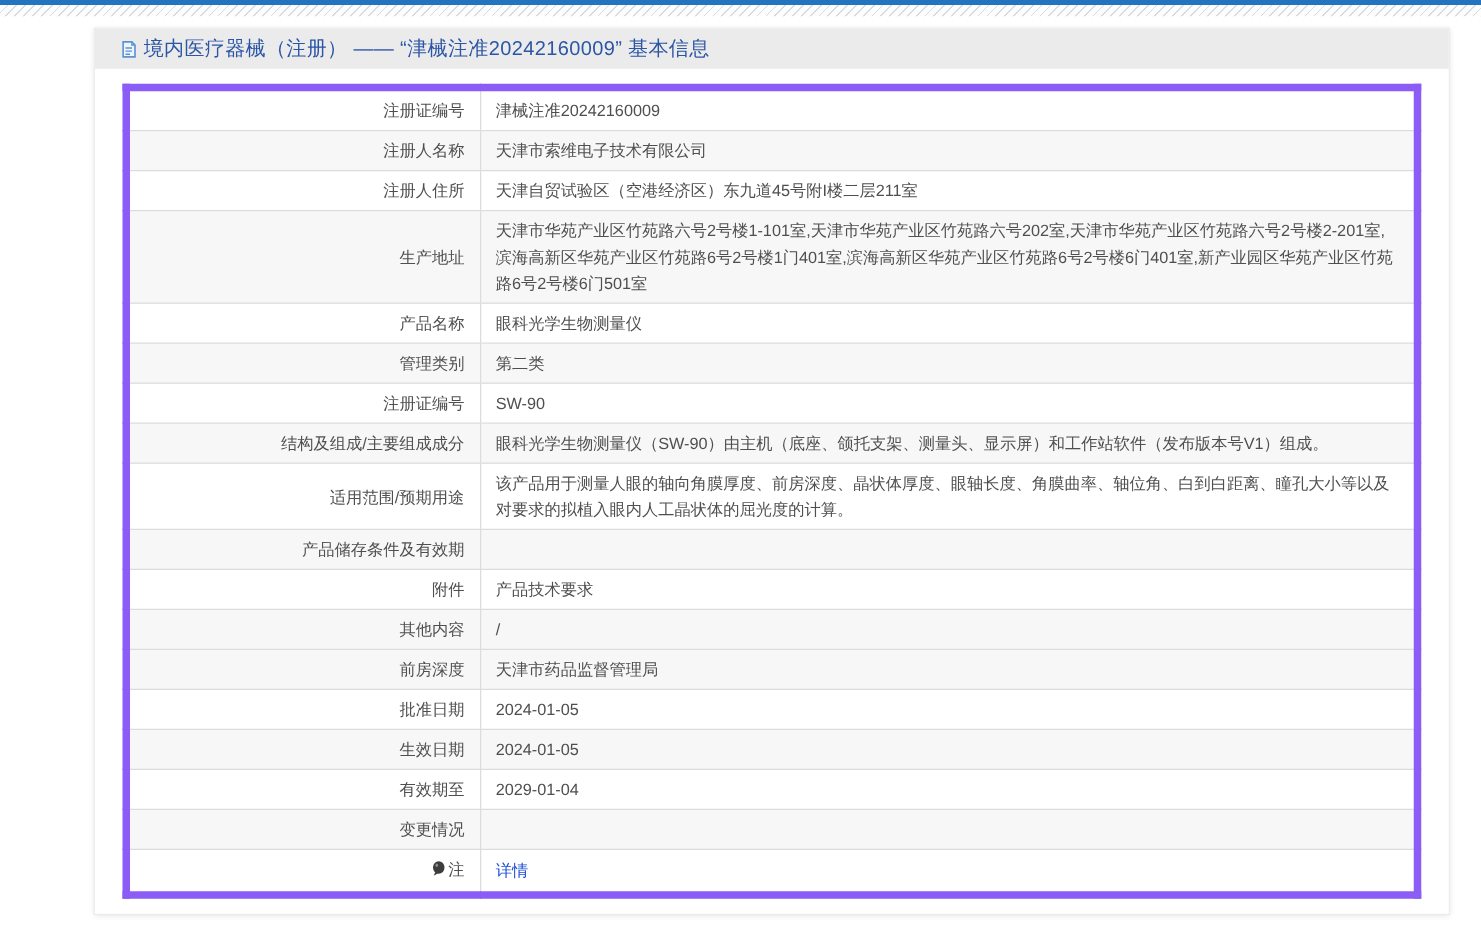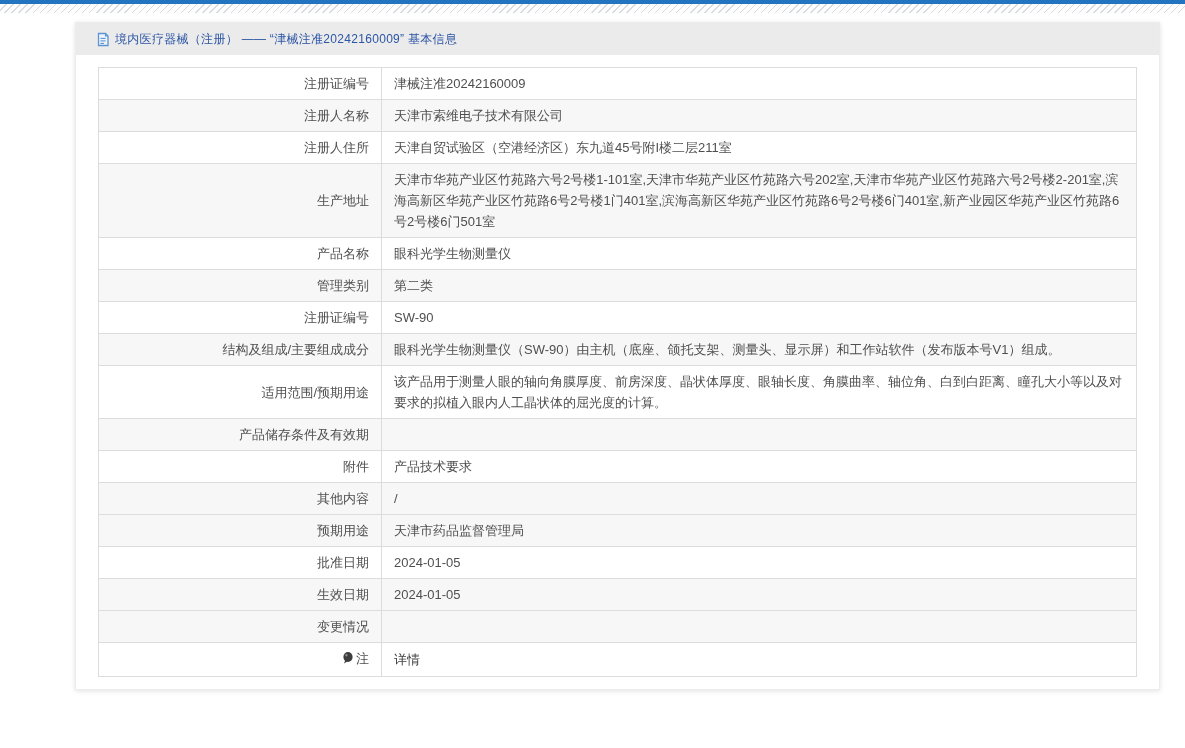--- a/index.html
+++ b/index.html
@@ -32,49 +32,49 @@
   }
   .card-header {
     height: 32px;
     background: #ebebeb;
     display: flex;
     align-items: center;
     padding: 0 20px;
   }
   .doc-icon { display: inline-flex; margin-right: 5px; flex: 0 0 auto; }
   .card-title {
-    font-size: 12px;
+    font-size: 16px;
     color: #2b55a5;
     letter-spacing: 0.3px;
     white-space: nowrap;
   }
   .table-wrap { padding: 12px 22px 12px 22px; }
   table.info-table {
     width: 100%;
     border-collapse: collapse;
     font-size: 13px;
     color: #4f4f4f;
   }
   table.info-table td {
     border: 1px solid #dcdcdc;
     padding: 5px 12px;
     line-height: 21px;
     vertical-align: middle;
   }
-  table.info-table { border: 1px solid #8b5cf6; }
+  table.info-table { border: 6px solid #8b5cf6; }
   td.label-cell {
     width: 283px;
     text-align: right;
     white-space: nowrap;
   }
   td.value-cell { text-align: left; }
   tr.even { background: #f7f7f7; }
   tr.odd { background: #ffffff; }
   td.value-cell a {
-    color: #404040;
+    color: #1d4ed8;
     text-decoration: none;
   }
   .note-icon {
     display: inline-block;
     vertical-align: -2px;
     margin-right: 2px;
   }
 </style>
 </head>
 <body>
@@ -140,30 +140,34 @@
           </tr>
           <tr class="odd">
             <td class="label-cell">附件</td>
             <td class="value-cell">产品技术要求</td>
           </tr>
           <tr class="even">
             <td class="label-cell">其他内容</td>
             <td class="value-cell">/</td>
           </tr>
           <tr class="even">
-            <td class="label-cell">预期用途</td>
+            <td class="label-cell">前房深度</td>
             <td class="value-cell">天津市药品监督管理局</td>
           </tr>
           <tr class="odd">
             <td class="label-cell">批准日期</td>
             <td class="value-cell">2024-01-05</td>
           </tr>
           <tr class="even">
             <td class="label-cell">生效日期</td>
             <td class="value-cell">2024-01-05</td>
+          </tr>
+          <tr class="odd">
+            <td class="label-cell">有效期至</td>
+            <td class="value-cell">2029-01-04</td>
           </tr>
           <tr class="even">
             <td class="label-cell">变更情况</td>
             <td class="value-cell"></td>
           </tr>
           <tr class="odd">
             <td class="label-cell"><span class="note-icon"><svg width="12" height="14" viewBox="0 0 12 14">
                   <ellipse cx="6" cy="6" rx="4.6" ry="5" fill="#3d3d3d"></ellipse>
                   <path d="M3.2 9.5 L2 12.5 L5.4 10.6 Z" fill="#3d3d3d"></path>
                   <ellipse cx="4.4" cy="4.2" rx="1.1" ry="1.4" fill="#8a8a8a"></ellipse>

